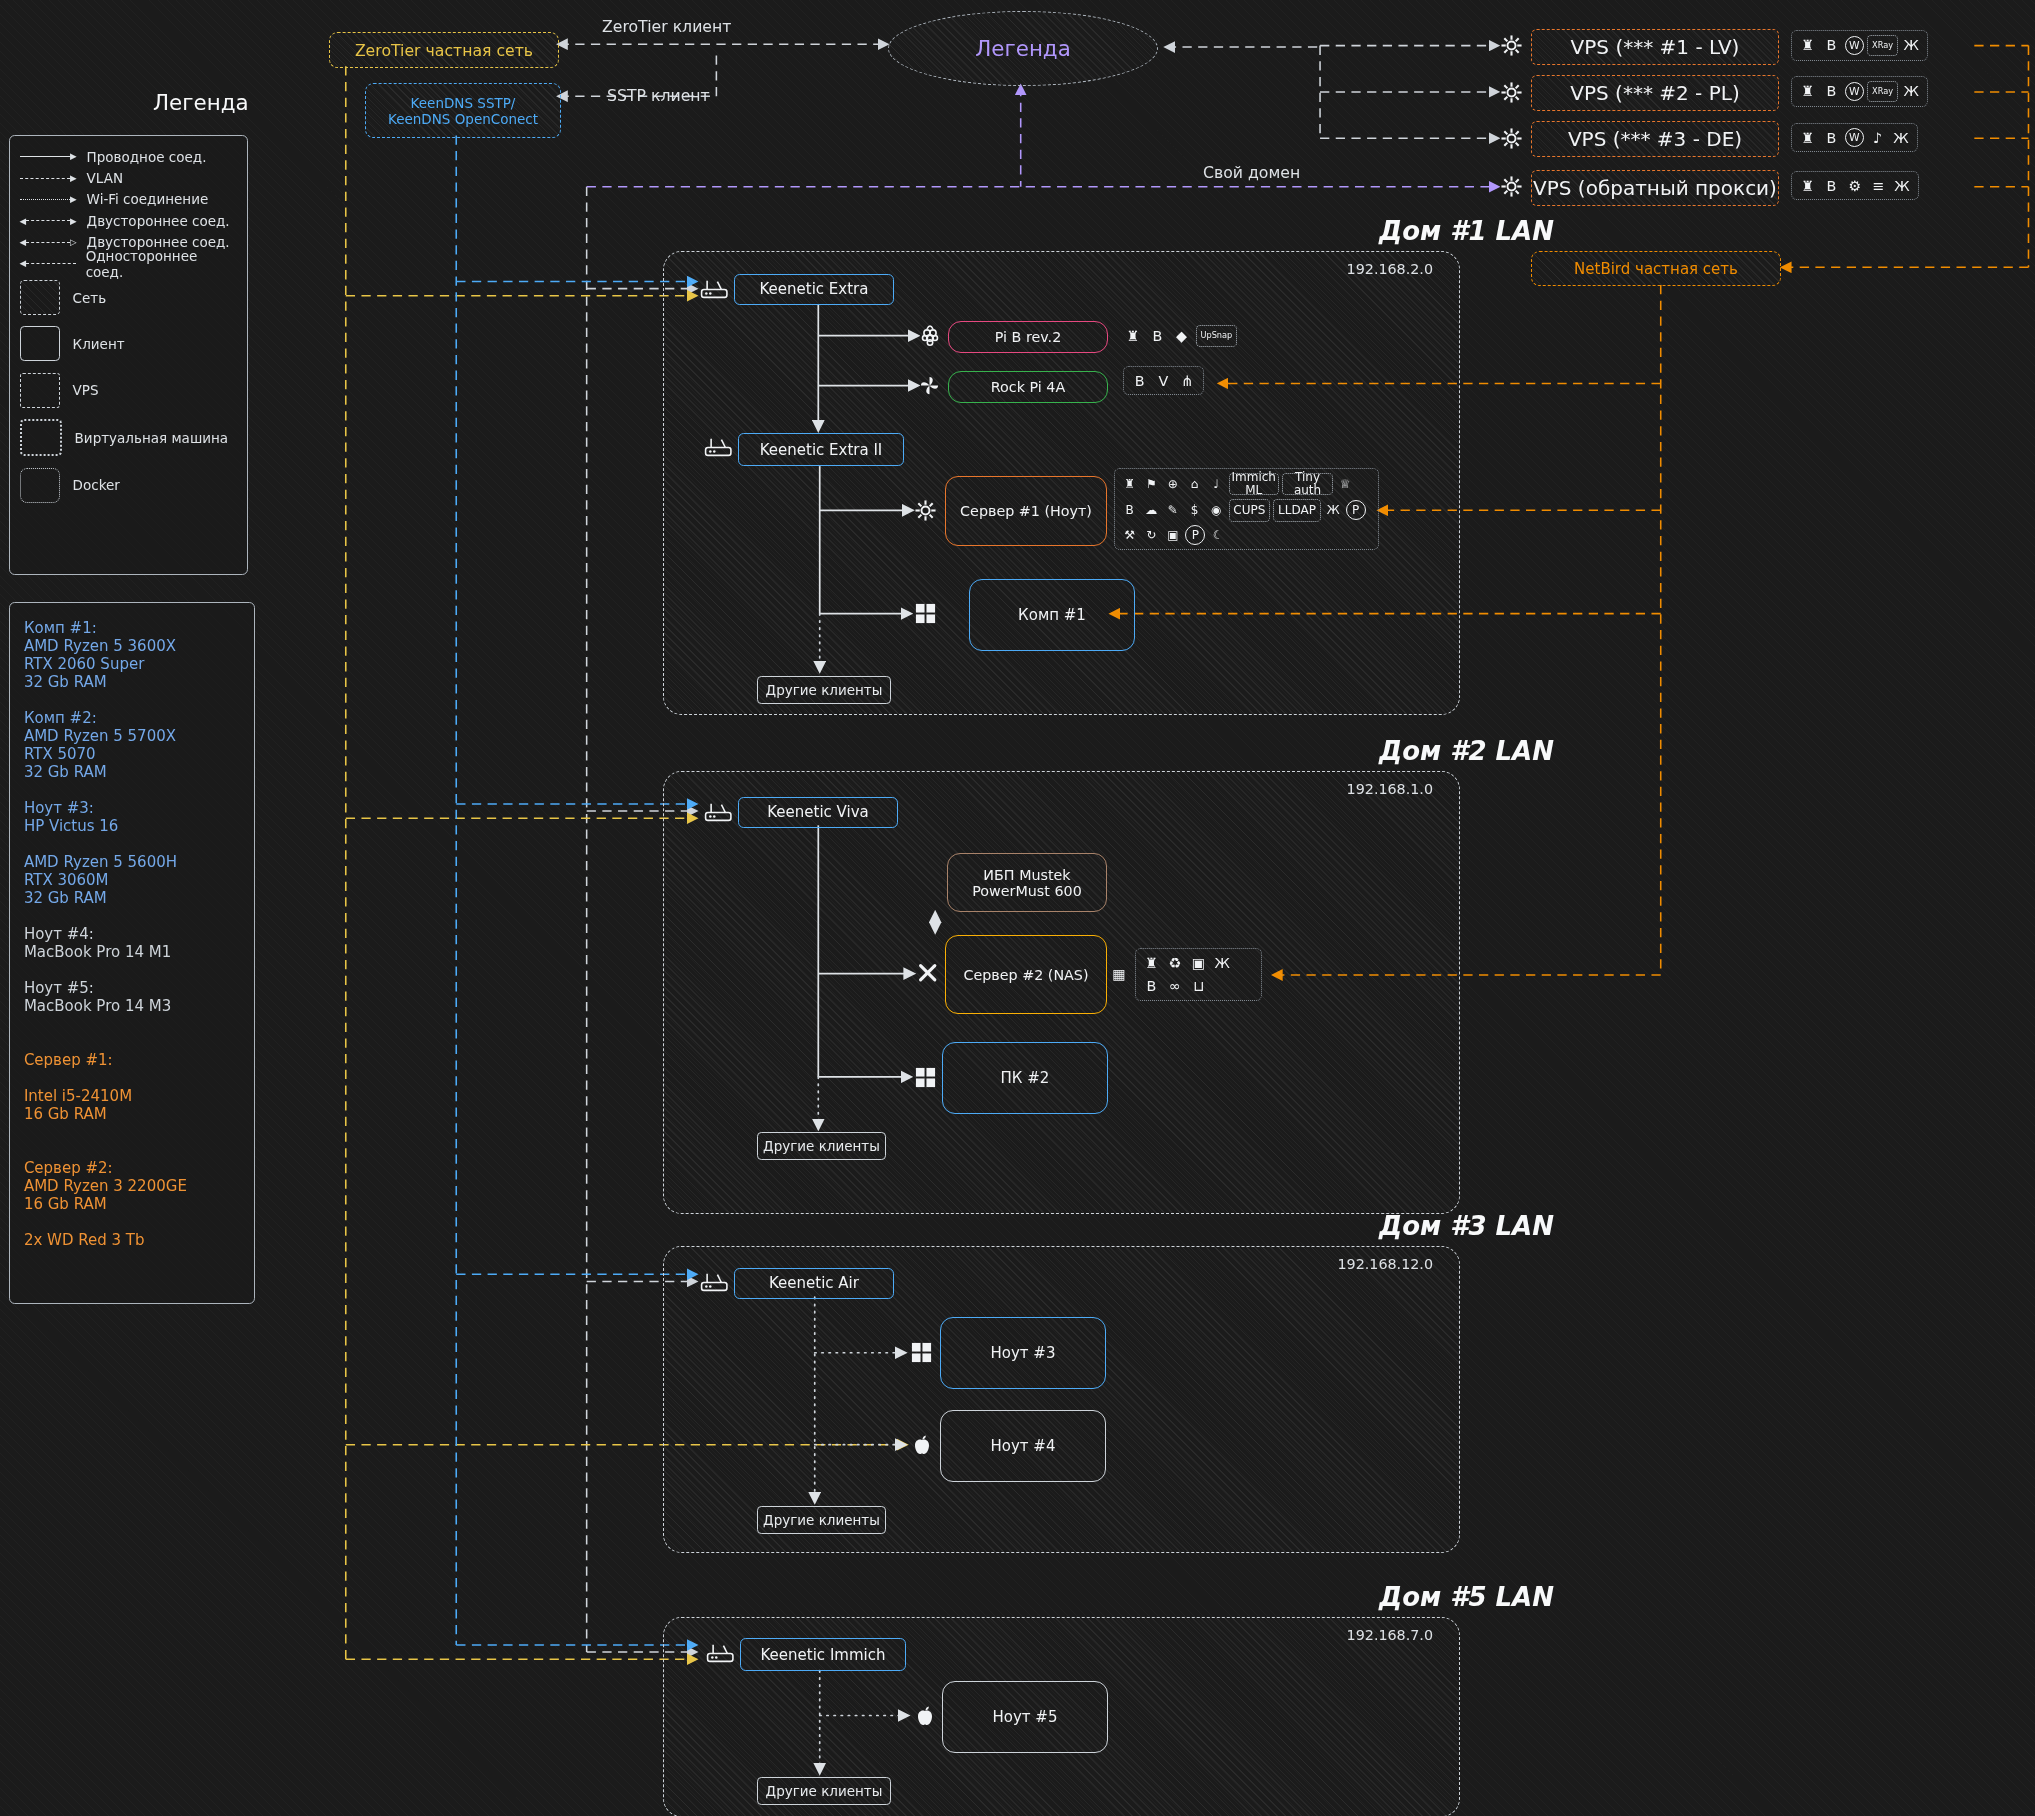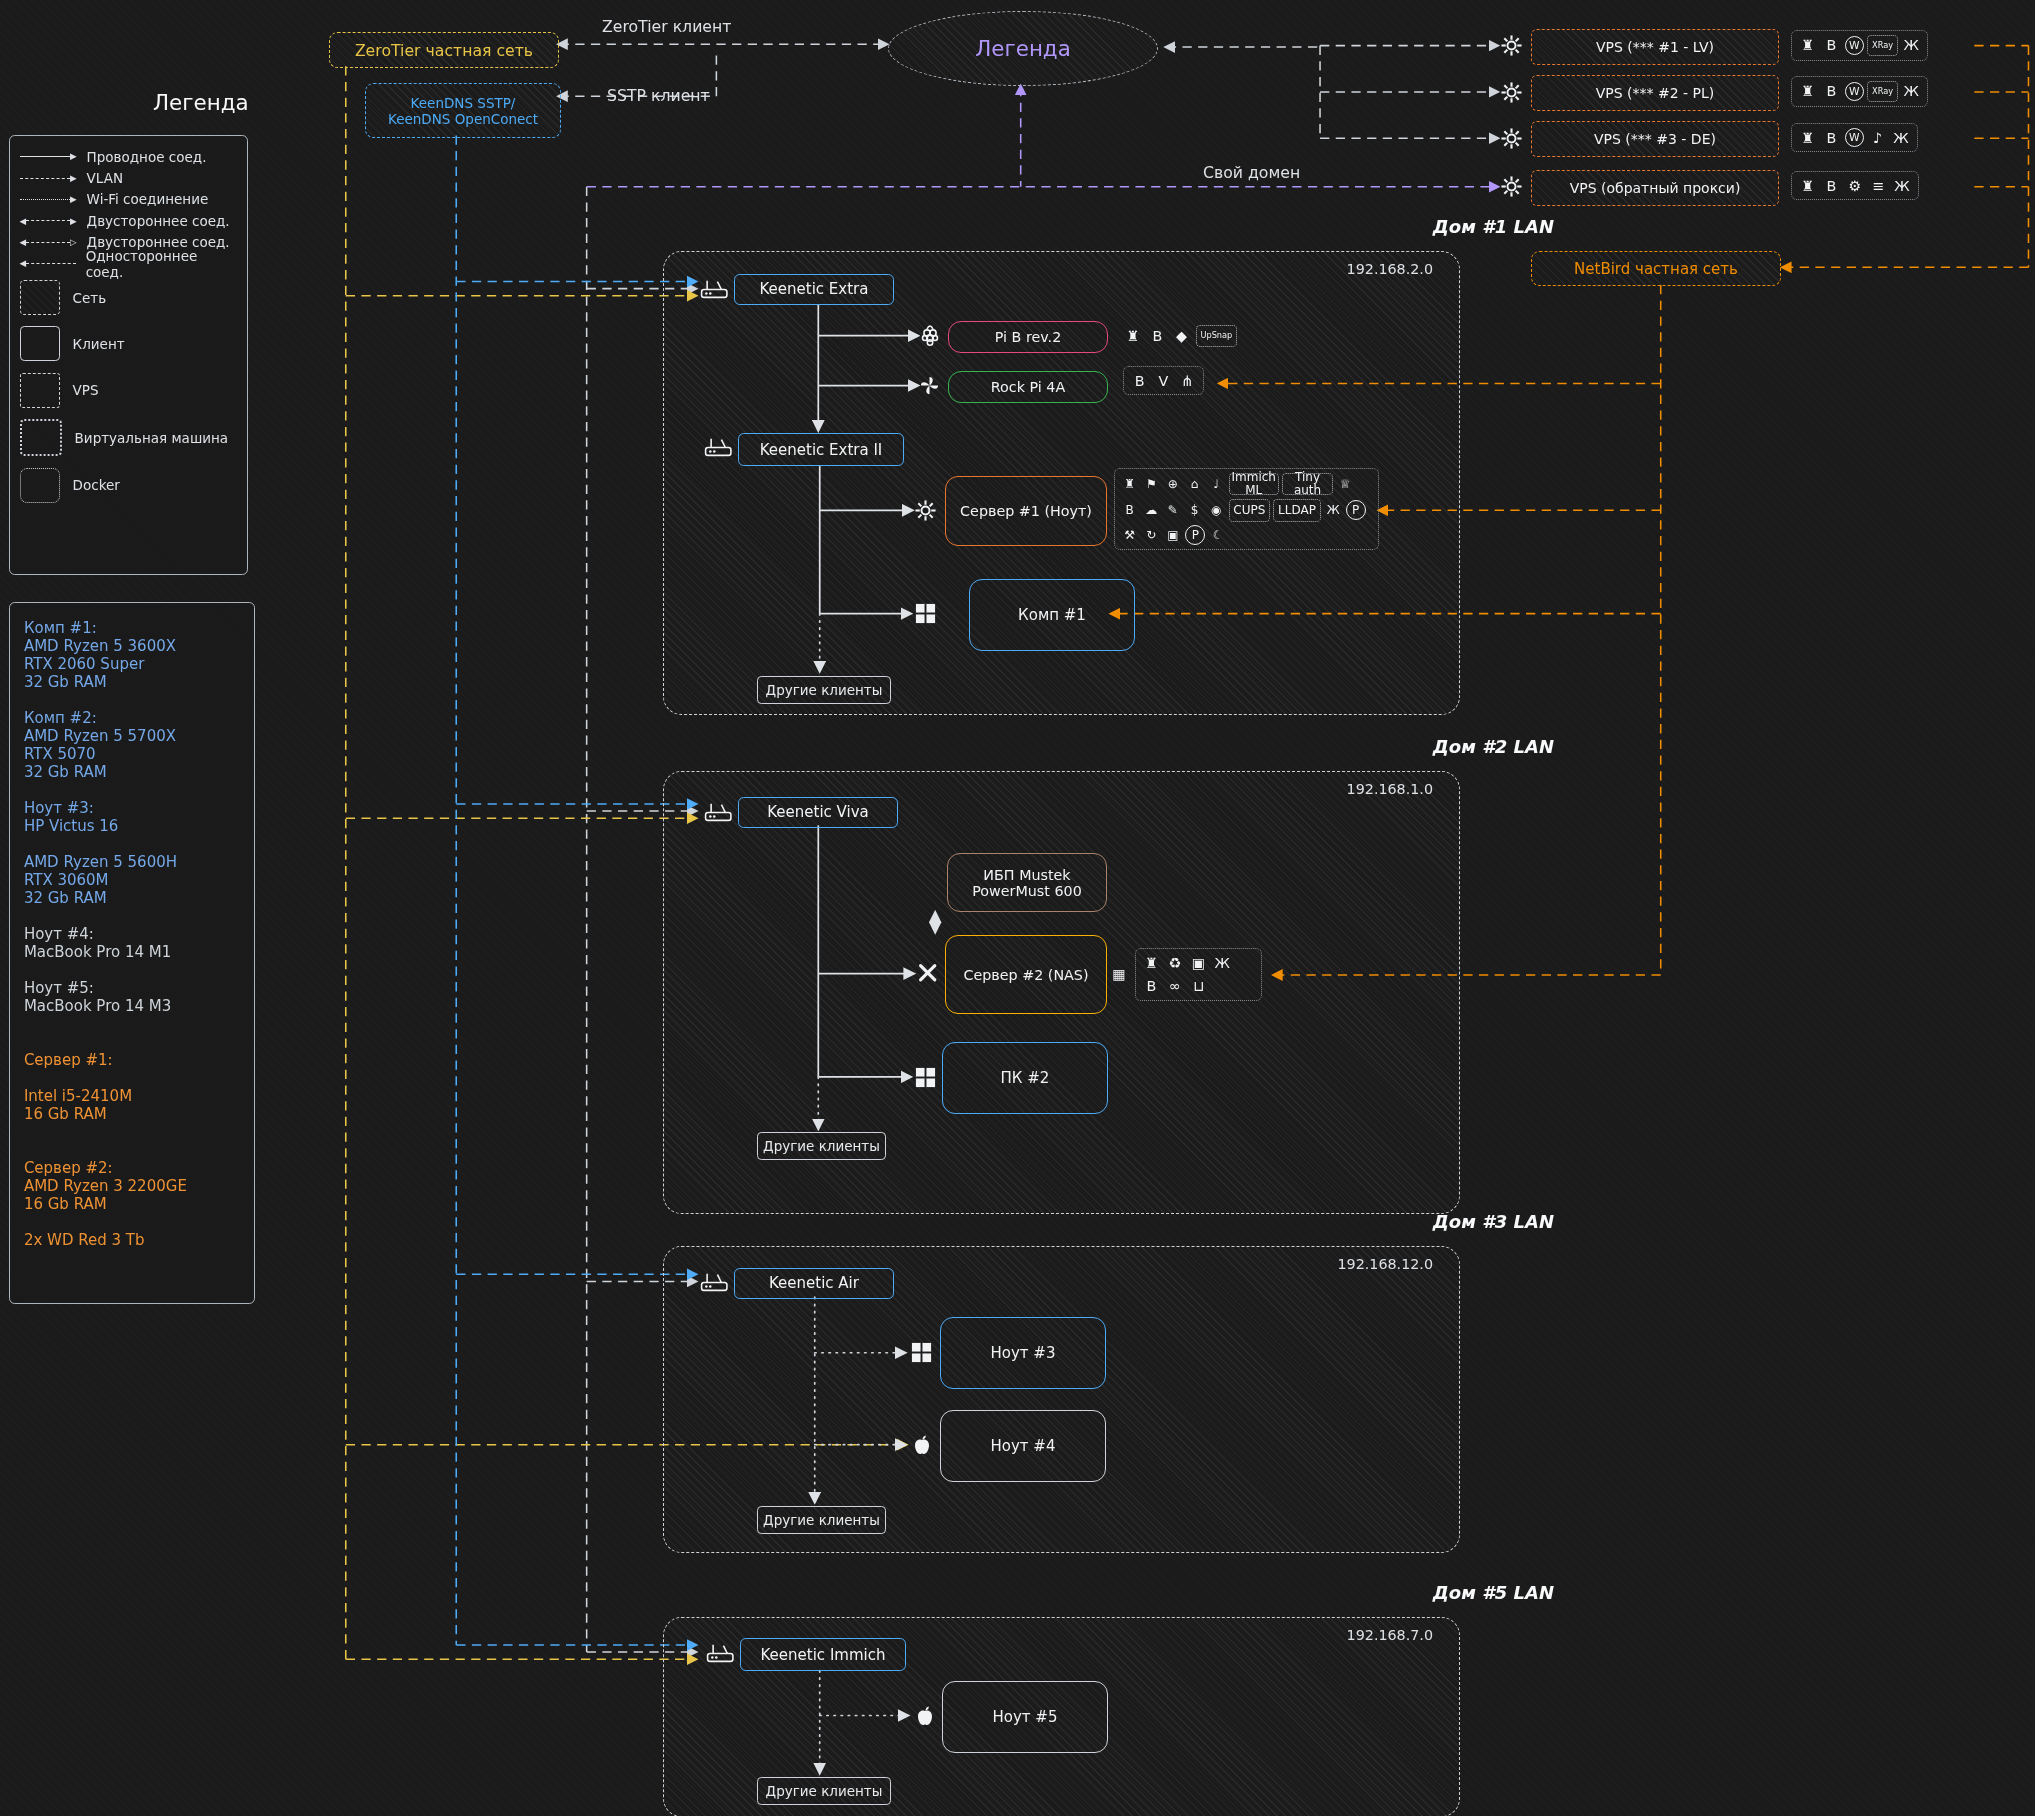--- a/index.html
+++ b/index.html
@@ -14,25 +14,25 @@
   .device{border-radius:13px;font-size:15px;color:#f1f3f5;}
   .c-pink{border:1.8px solid #e64980;} .c-green{border:1.8px solid #37b24d;}
   .c-orange{border:1.8px solid #e8762c;} .c-blue{border:1.8px solid #4dabf7;}
   .c-yellow{border:1.8px solid #fab005;} .c-gray{border:1.6px solid #ced4da;}
   .c-brown{border:1.6px solid #a9836a;}
   .others{border:1.1px solid #ced4da;border-radius:4.3px;font-size:13.5px;color:#e9ecef;}
   .netbox{border:1.8px dashed;border-radius:8.6px;font-size:15.7px;}
   .nb-yellow{border-color:#e8c547;color:#e8c547;}
   .nb-blue{border-color:#4dabf7;color:#4dabf7;font-size:13.5px;}
   .nb-orange{border-color:#f08c00;color:#f08c00;}
-  .vpsbox{border:1.8px dashed #e8762c;border-radius:5.7px;color:#f1f3f5;font-size:14px;}
+  .vpsbox{border:1.8px dashed #e8762c;border-radius:5.7px;color:#f1f3f5;font-size:20px;}
   .ellipse{border:1.8px dashed #adb5bd;border-radius:50%;color:#b197fc;font-size:21.4px;}
   .elabel{color:#dee2e6;font-size:15.7px;}
   .lan{border:1.8px dashed #ced4da;border-radius:18.5px;}
-  .lan-title{color:#f8f9fa;font-size:18px;font-style:italic;font-weight:600;text-align:right;}
+  .lan-title{color:#f8f9fa;font-size:26px;font-style:italic;font-weight:600;text-align:right;}
   .subnet{color:#dee2e6;font-size:14.3px;text-align:right;}
   .chips{display:flex;align-items:center;gap:4.3px;}
   .dockerbox{border:1.4px dotted #868e96;border-radius:5.7px;display:flex;flex-wrap:wrap;gap:3.6px;align-items:center;padding:3.6px 5.7px;}
   .chip{min-width:20px;height:20px;display:flex;align-items:center;justify-content:center;color:#f1f3f5;font-size:14.3px;}
   .chip.round{min-width:17px;width:17px;height:17px;border:1.4px solid #f1f3f5;border-radius:50%;font-size:10.7px;}
   .chip.badge{height:auto;min-height:17px;max-width:41px;padding:1.4px 3.6px;border:1.1px dotted #adb5bd;border-radius:4.3px;
     font-size:8.2px;line-height:1.1;text-align:center;white-space:normal;}
   .grid .chip{min-width:18px;height:18px;font-size:12px;}
   .icx{position:absolute;color:#f1f3f5;}
   

